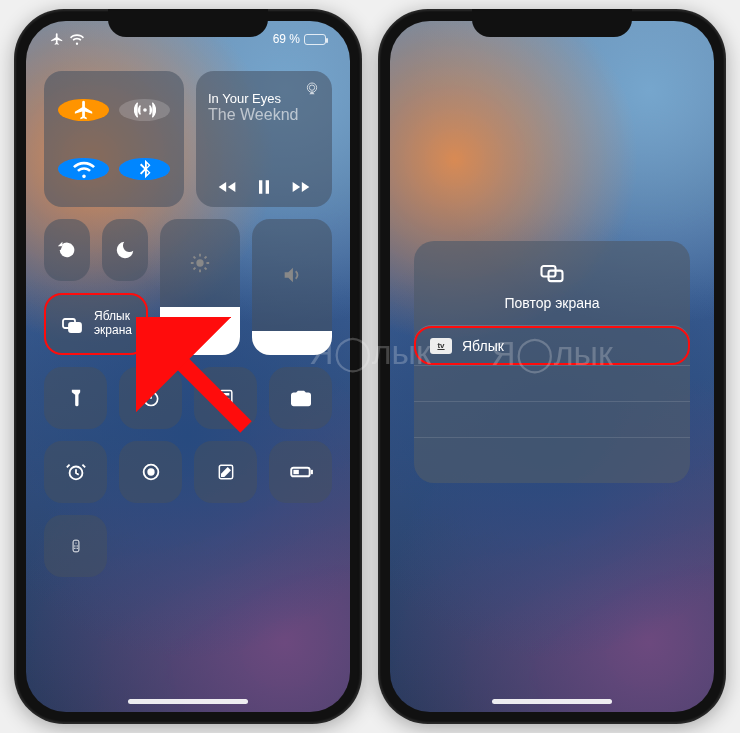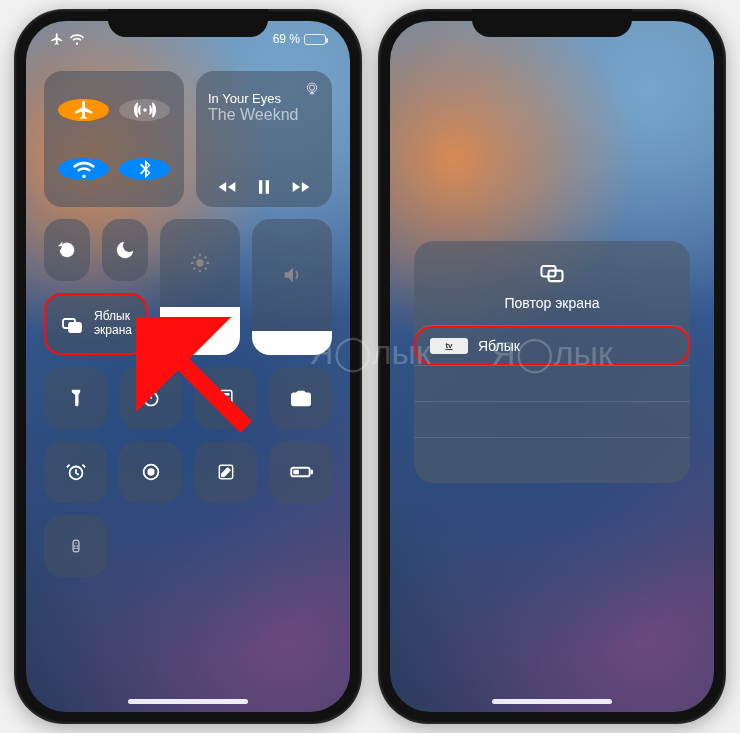--- a/index.html
+++ b/index.html
@@ -174,21 +174,21 @@
     display:flex;flex-direction:column;align-items:center;gap:8px;margin-bottom:14px;
   }
   .mirror-panel .head .t{font-size:14px;}
   .mirror-panel .list-row{
     display:flex;align-items:center;gap:10px;
     height:40px;padding:0 16px;
     border-top:1px solid rgba(255,255,255,.15);
     font-size:14px;
   }
   .mirror-panel .list-row .devicon{
-    width:38px;height:16px;background:#eee;border-radius:3px;font-size:8px;color:#333;display:flex;align-items:center;justify-content:center;font-weight:bold;text-decoration:underline;
+    width:22px;height:16px;background:#eee;border-radius:3px;font-size:8px;color:#333;display:flex;align-items:center;justify-content:center;font-weight:bold;text-decoration:underline;
   }
   .mirror-panel .empty{height:36px;border-top:1px solid rgba(255,255,255,.12);}
 
   .watermark{
     position:absolute;top:48%;left:50%;transform:translate(-50%,-50%);
     font-size:34px;color:rgba(255,255,255,.22);z-index:70;pointer-events:none;
   }
   .home-ind{
     position:absolute;bottom:8px;left:50%;transform:translateX(-50%);
     width:120px;height:5px;background:#fff;border-radius:3px;opacity:.9;

